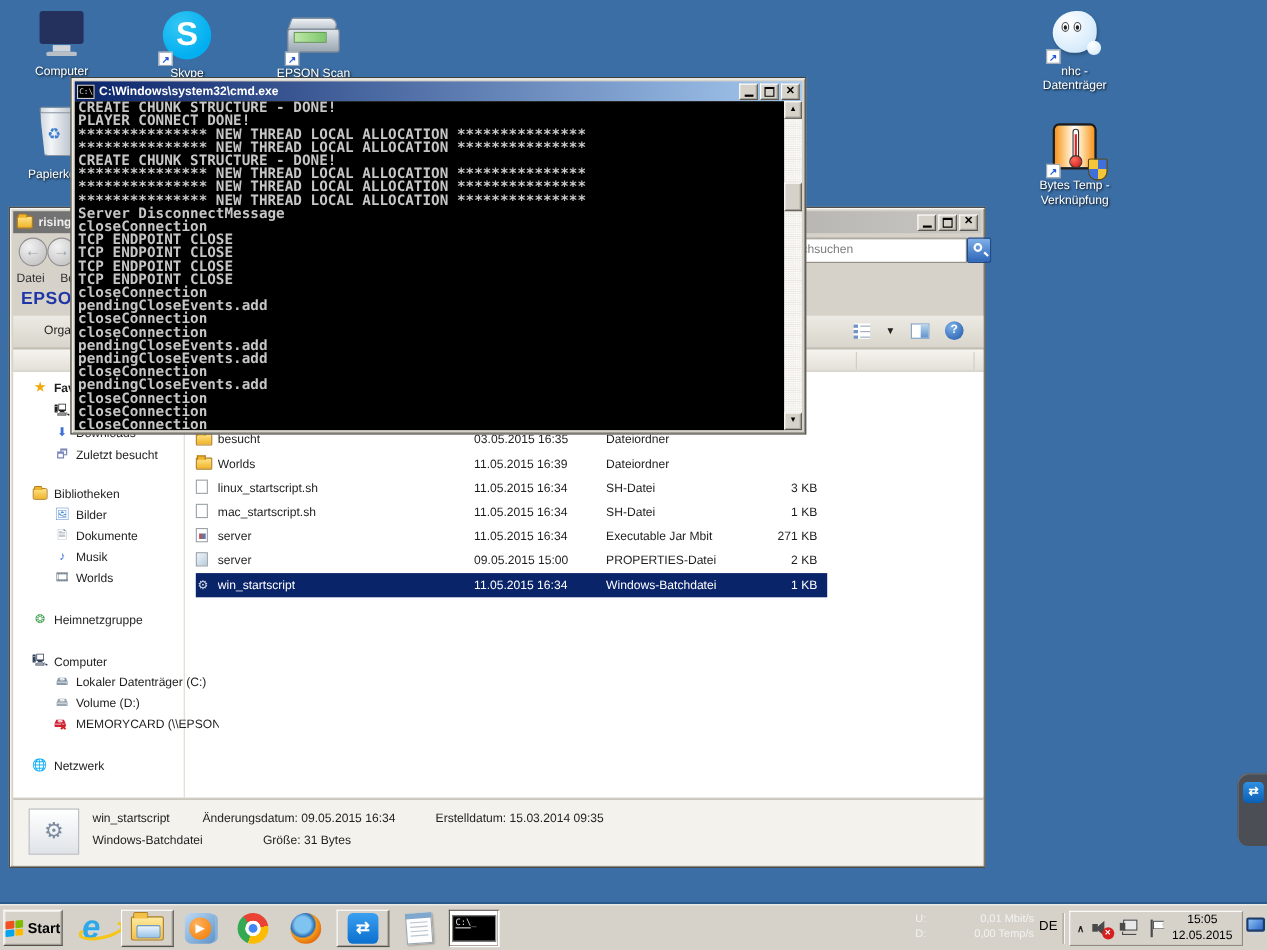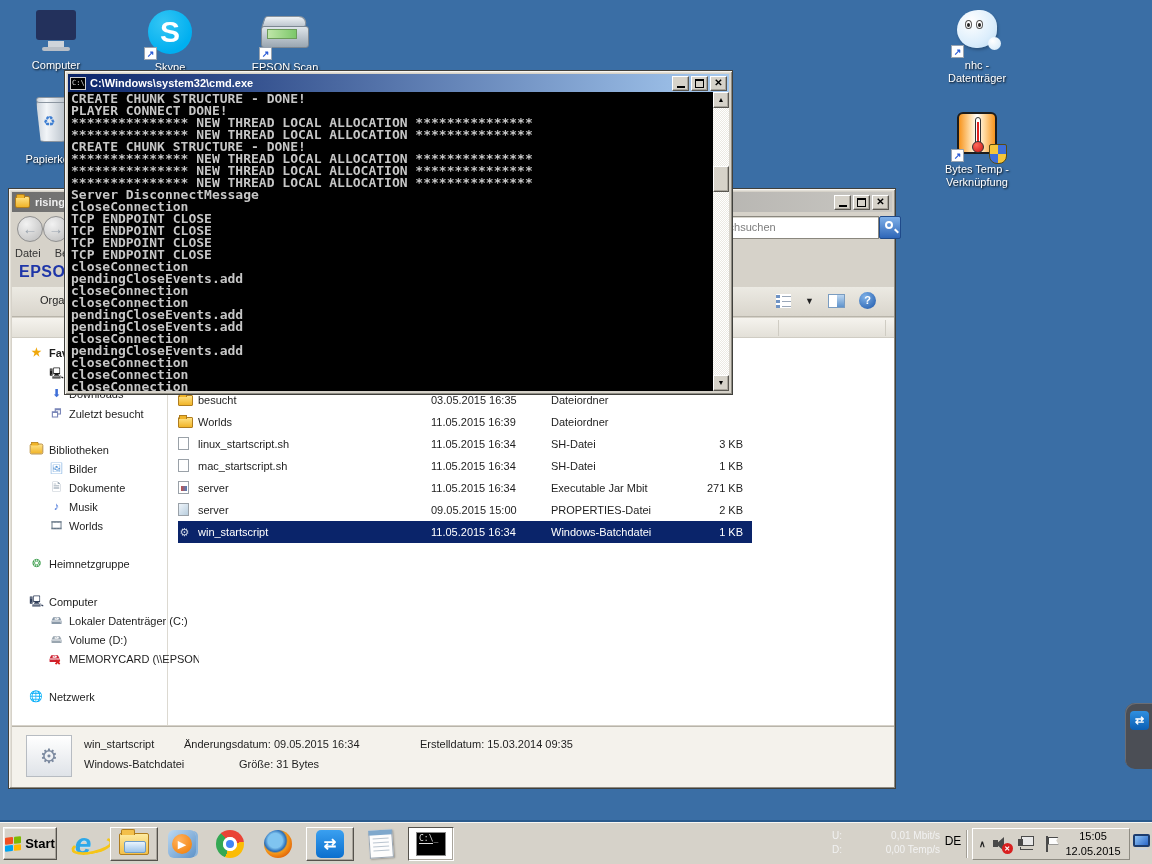--- a/index.html
+++ b/index.html
@@ -178,21 +178,21 @@
   .chrome:before{content:"";position:absolute;left:10px;top:10px;width:8px;height:8px;border-radius:50%;
     background:#4285F4;z-index:1;}
   .firefox{width:28px;height:28px;border-radius:50%;
     background:radial-gradient(circle at 40% 38%,#7fc4f0 0 30%,#2b6fb8 45%,#f59a1a 52%,#e3680b 75%,#b5470a);}
   .tv{width:28px;height:28px;border-radius:5px;background:linear-gradient(#3aa0f0,#0b6fce);
     color:#fff;font-weight:bold;font-size:15px;line-height:28px;text-align:center;}
   .notepad{width:24px;height:28px;background:#fdfdfd;border:1px solid #9aa6b2;border-top:5px solid #7fa8cc;
     position:relative;transform:rotate(-4deg);box-shadow:1px 1px 2px rgba(0,0,0,.3);}
   .notepad:after{content:"";position:absolute;left:3px;top:3px;width:16px;height:1px;background:#b9c4cf;
     box-shadow:0 4px 0 #b9c4cf,0 8px 0 #b9c4cf,0 12px 0 #b9c4cf;}
-  .cmdico{width:30px;height:24px;background:#000;border:1px solid #888;
+  .cmdico{width:40px;height:24px;background:#000;border:1px solid #888;
     font-family:"DejaVu Sans Mono",monospace;font-size:8px;color:#ddd;padding:1px 2px;}
   .cmdico i{font-style:normal;border-bottom:1px solid #ddd;}
   
   .netspeed{position:absolute;left:832px;top:6px;width:108px;font-size:10px;color:#f2f2f2;line-height:14px;}
   .netspeed .row{display:flex;justify-content:space-between;}
   .lang{position:absolute;left:942px;top:11px;width:22px;text-align:center;font-size:12px;color:#000;}
   .traysep{position:absolute;left:966px;top:7px;width:2px;height:28px;
     border-left:1px solid #a29e95;border-right:1px solid #fff;}
   .traybox{position:absolute;left:972px;top:5px;width:158px;height:32px;border:1px solid;
     border-color:#fff #8f8c83 #8f8c83 #fff;display:flex;align-items:center;}
@@ -454,21 +454,21 @@
       <span class="ftype">Windows-Batchdatei</span>
       <span class="fsize">1 KB</span>
       </div>
 
     <div class="details">
       <span class="dp-icon">⚙</span>
       <span class="dp-txt" style="left:72px;top:11px;">win_startscript</span>
       <span class="dp-txt" style="left:72px;top:31px;">Windows-Batchdatei</span>
       <span class="dp-txt" style="left:172px;top:11px;">Änderungsdatum: 09.05.2015 16:34</span>
       <span class="dp-txt" style="left:227px;top:31px;">Größe: 31 Bytes</span>
-      <span class="dp-txt" style="left:408px;top:11px;">Erstelldatum: 15.03.2014 09:35</span>
+      <span class="dp-txt" style="left:384px;top:11px;">Erstelldatum: 15.03.2014 09:35</span>
     </div>
   </div>
 
   <div id="cmdwin" class="cwin">
     <div class="cmd-title">
       <span class="cico">C:\</span>
       <span class="ttl">C:\Windows\system32\cmd.exe</span>
       <span class="spacer"></span>
       <span class="tbtn">
           <span class="mingl"></span>

